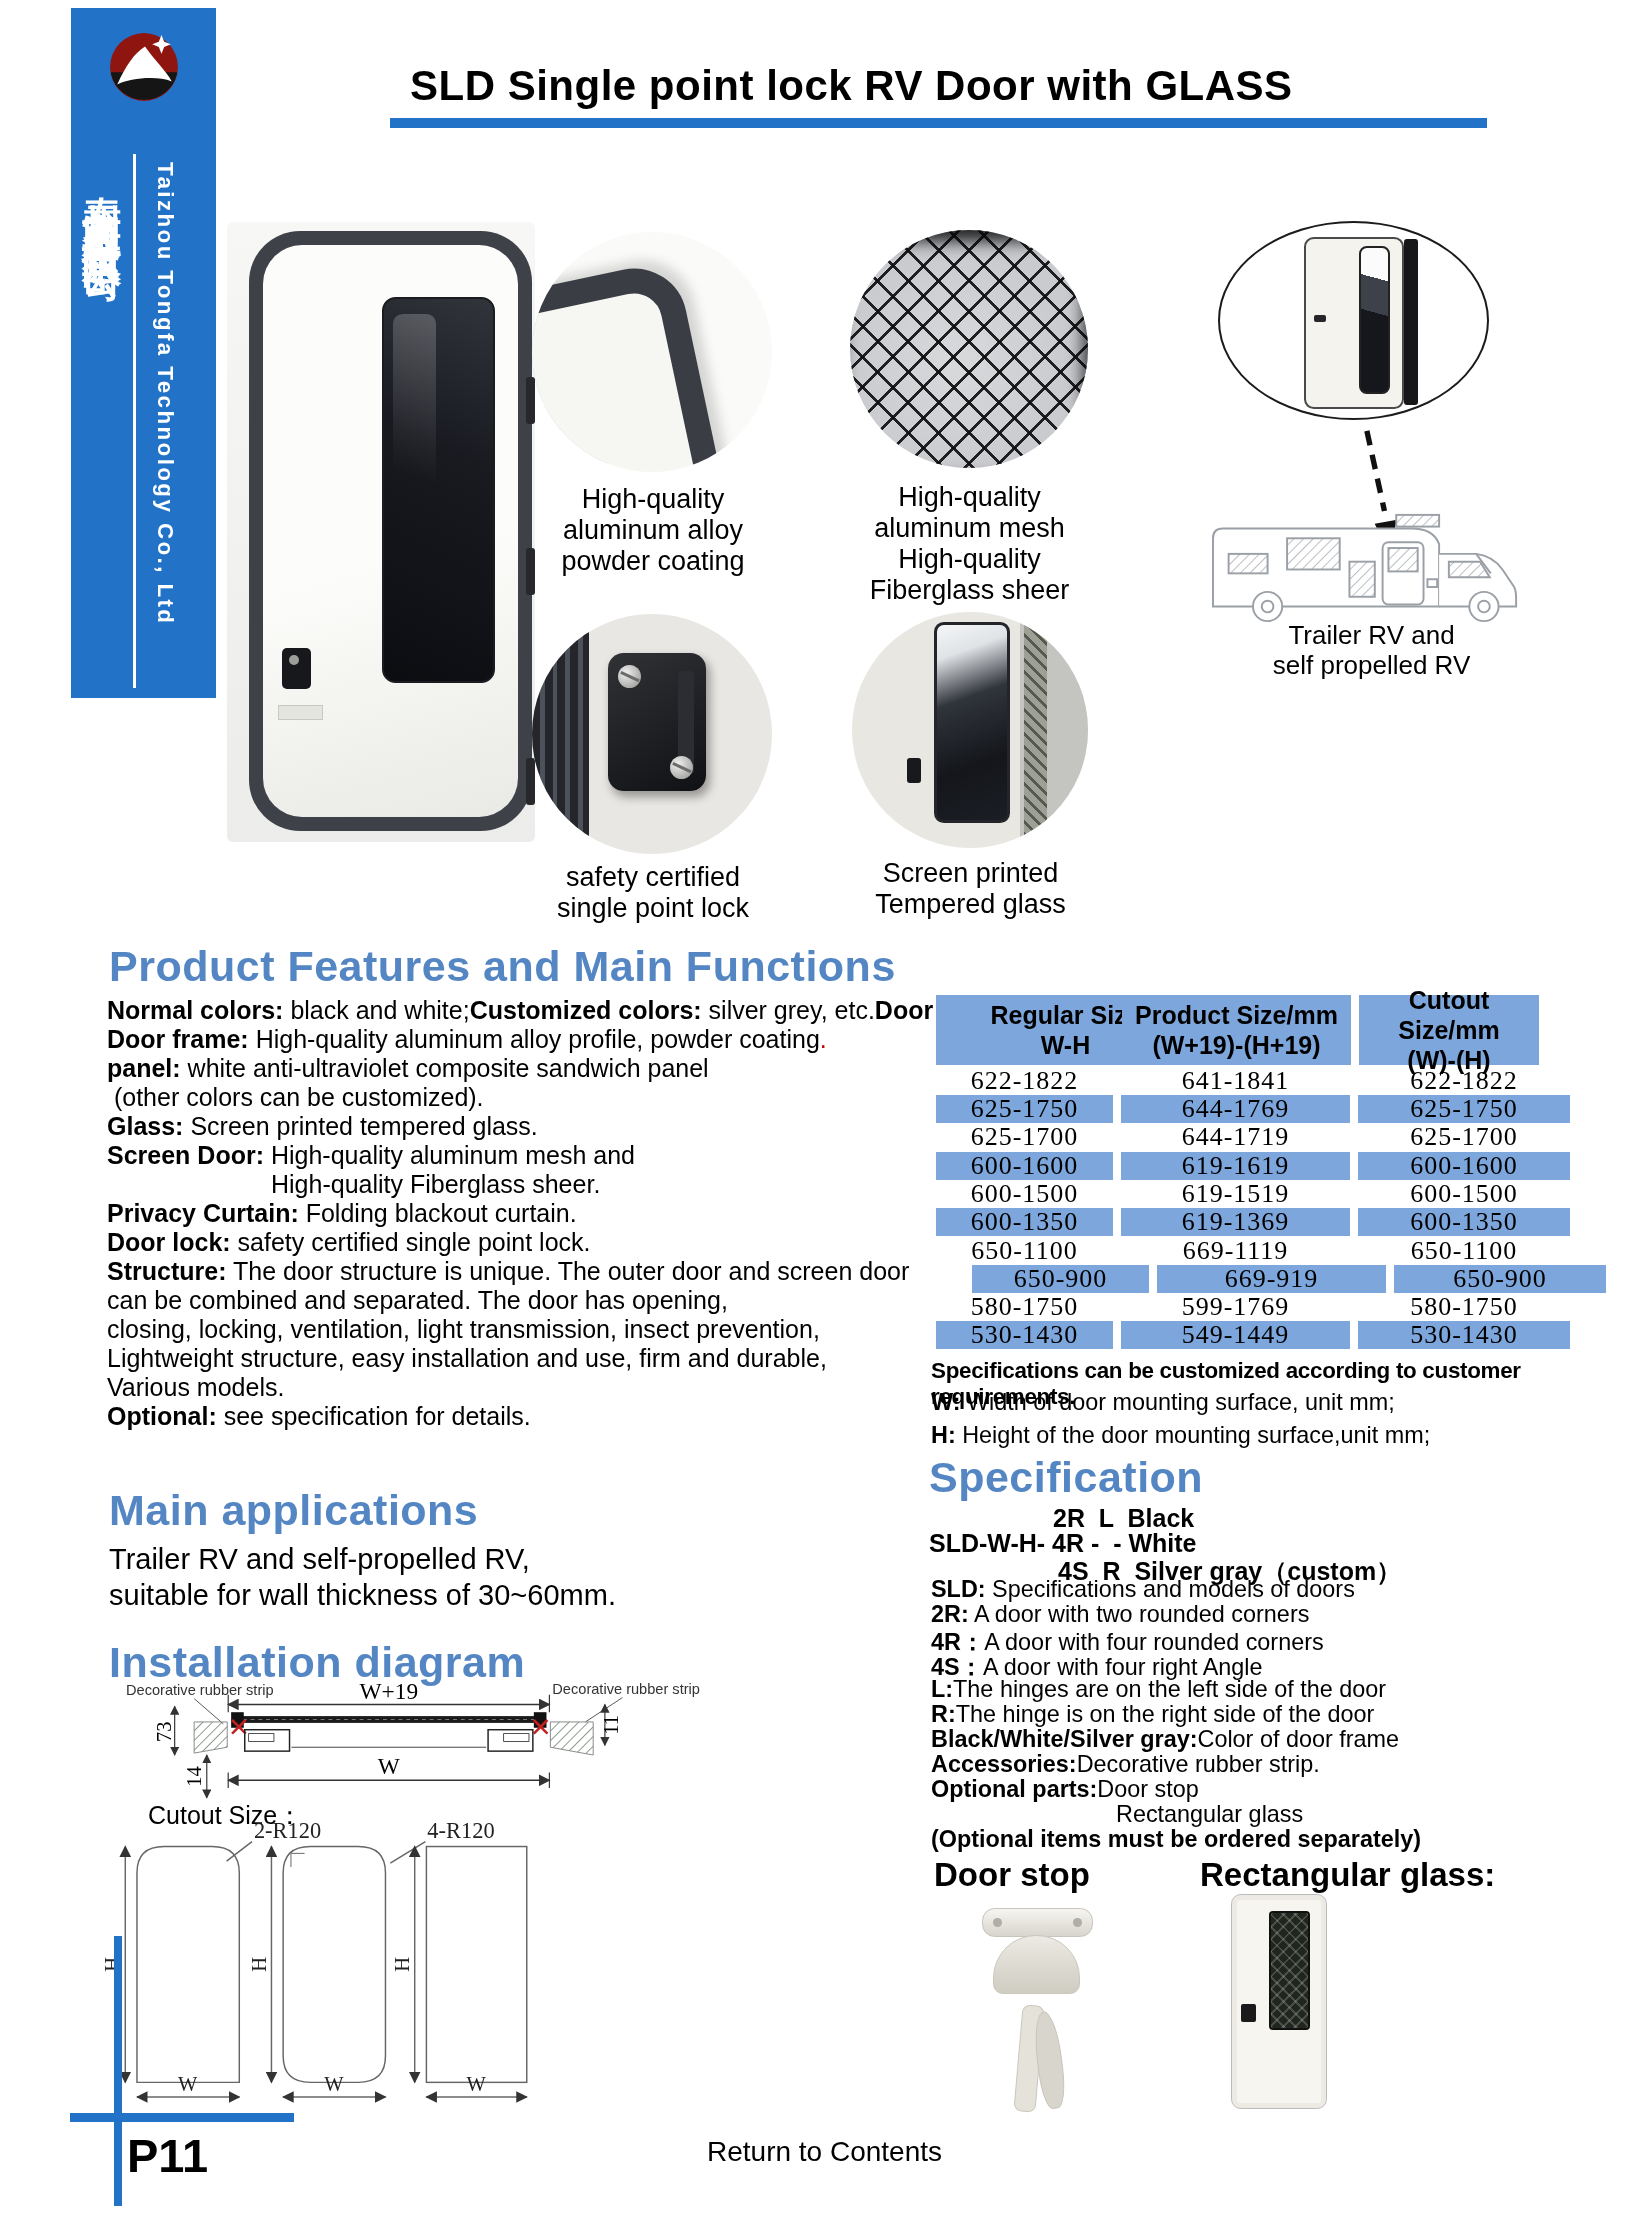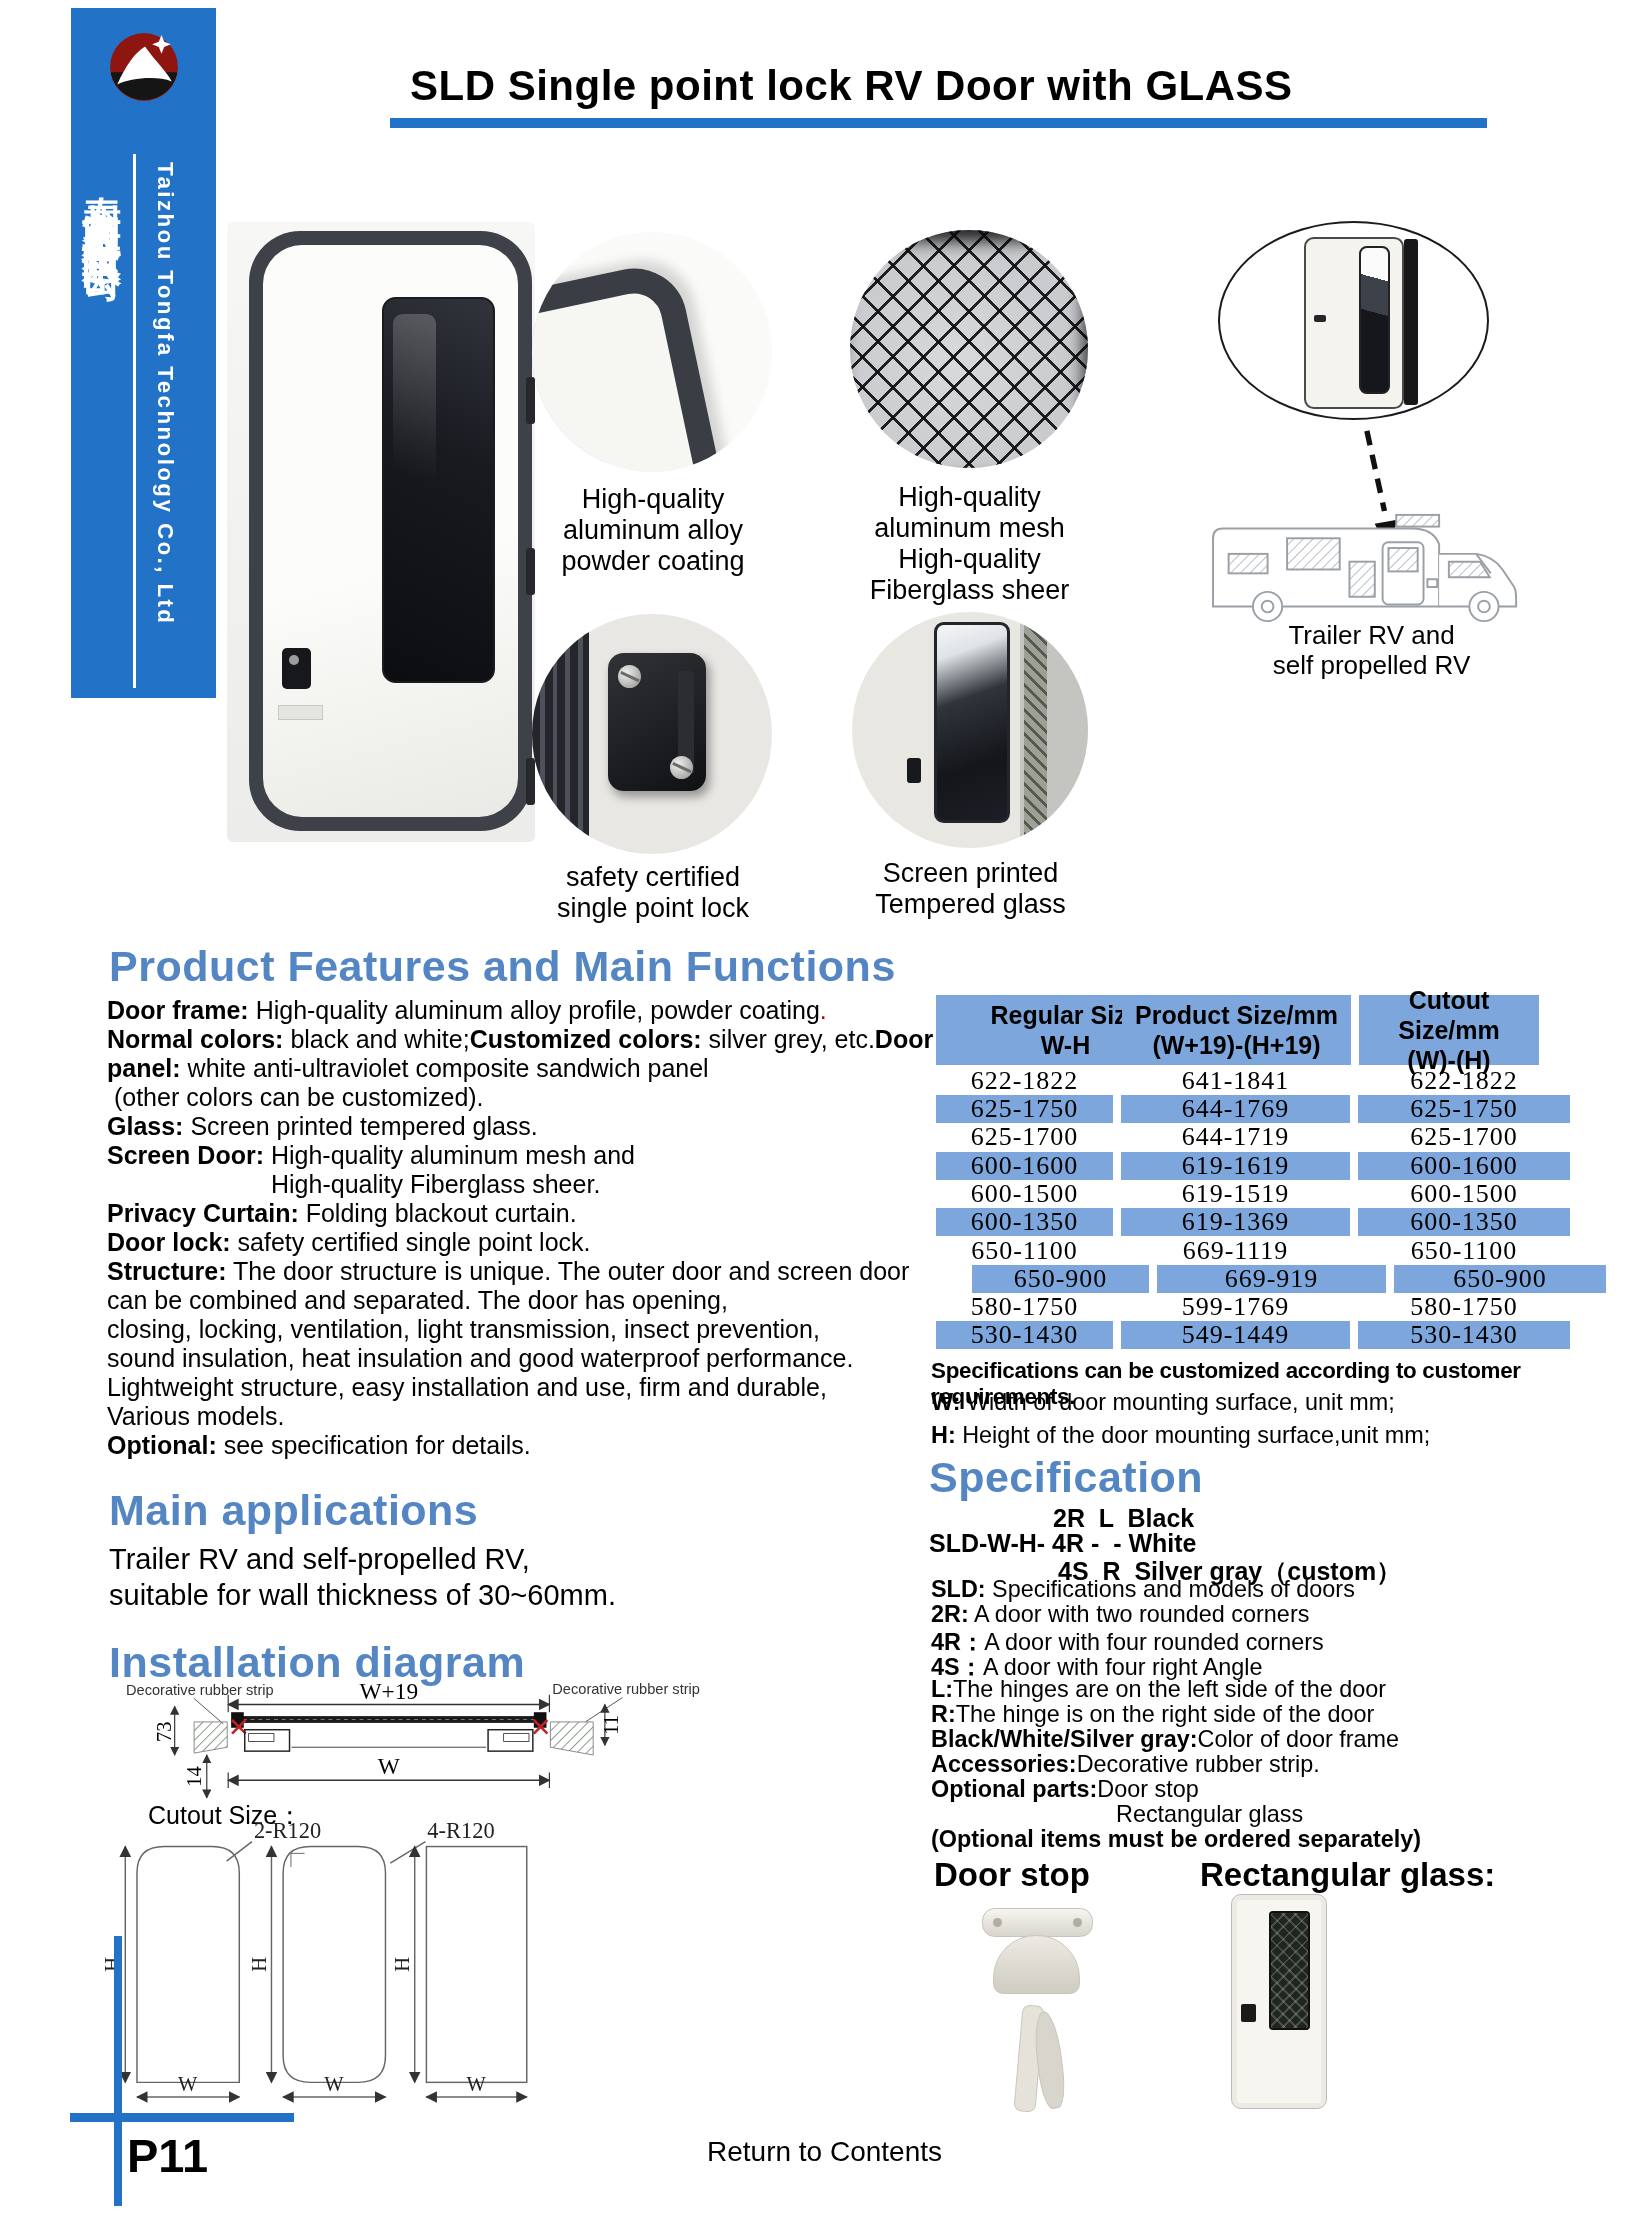--- a/index.html
+++ b/index.html
@@ -253,33 +253,32 @@
       <circle cx="286" cy="98" r="15" fill="#ffffff"></circle>
         <circle cx="286" cy="98" r="6"></circle>
     </g>
   </svg>
 
   <div class="cap" style="left:1225px;top:620px;width:293px;font-size:26px;line-height:30px;">Trailer RV and
 self propelled RV</div>
 
   <div class="h2" style="left:109px;top:942px;">Product Features and Main Functions</div>
   <div class="features">
+    <div class="fl"><b>Normal colors:</b><span> black and white;</span><b>Customized colors:</b><span> silver grey, etc.</span><b>Door</b></div>
     <div class="fl"><b>Door frame:</b><span> High-quality aluminum alloy profile, powder coating</span><span class="red">.</span></div>
-    <div class="fl"><b>Normal colors:</b><span> black and white;</span><b>Customized colors:</b><span> silver grey, etc.</span><b>Door</b></div>
     <div class="fl"><b>panel:</b><span> white anti-ultraviolet composite sandwich panel</span></div>
     <div class="fl"><span> (other colors can be customized).</span></div>
     <div class="fl"><b>Glass:</b><span> Screen printed tempered glass.</span></div>
     <div class="fl"><b>Screen Door:</b><span> High-quality aluminum mesh and</span></div>
     <div class="fl ind"><span>High-quality Fiberglass sheer.</span></div>
     <div class="fl"><b>Privacy Curtain:</b><span> Folding blackout curtain.</span></div>
     <div class="fl"><b>Door lock:</b><span> safety certified single point lock.</span></div>
     <div class="fl"><b>Structure:</b><span> The door structure is unique. The outer door and screen door</span></div>
     <div class="fl"><span>can be combined and separated. The door has opening,</span></div>
     <div class="fl"><span>closing, locking, ventilation, light transmission, insect prevention,</span></div>
-    <div class="fl"><span>sound insulation, heat insulation and good waterproof performance.</span></div>
     <div class="fl"><span>Lightweight structure, easy installation and use, firm and durable,</span></div>
     <div class="fl"><span>Various models.</span></div>
     <div class="fl"><b>Optional:</b><span> see specification for details.</span></div>
   </div>
 
   <div class="h2" style="left:109px;top:1486px;">Main applications</div>
   <div class="apps">
     <div>Trailer RV and self-propelled RV,</div>
     <div>suitable for wall thickness of 30~60mm.</div>
   </div>

